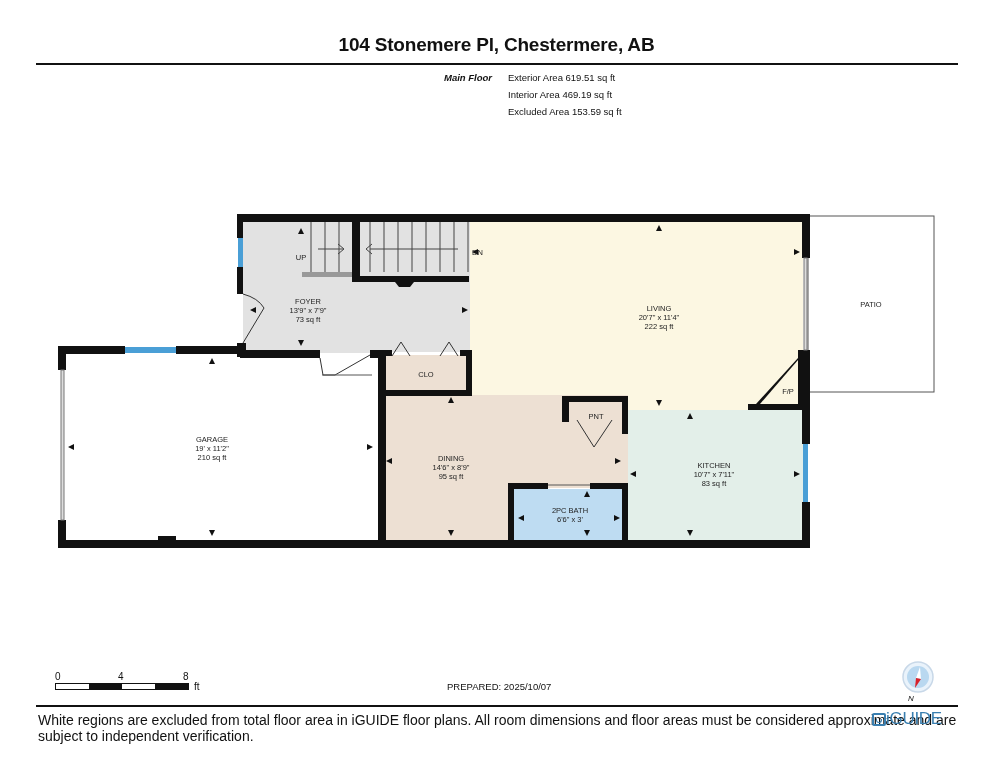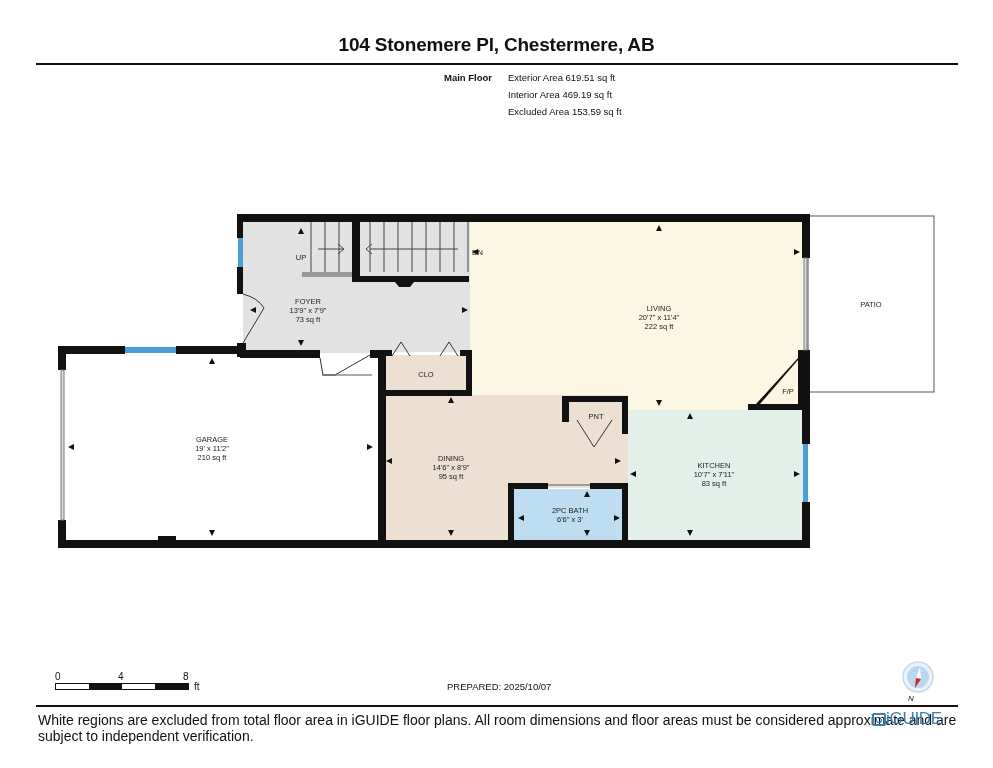--- a/index.html
+++ b/index.html
@@ -1,20 +1,20 @@
 <!DOCTYPE html>
 <html><head>
 <meta charset="utf-8">
 <style>
   html, body { margin: 0; padding: 0; background: #ffffff; }
   body { width: 993px; height: 768px; position: relative; overflow: hidden; font-family: "Liberation Sans", sans-serif; color: #111; }
   .title { position: absolute; left: 0; width: 993px; top: 34px; text-align: center; font-size: 19px; font-weight: bold; letter-spacing: -0.2px; }
   .rule { position: absolute; left: 36px; width: 922px; height: 2px; background: #111; }
   .areas { position: absolute; top: 69px; left: 444px; font-size: 9.5px; line-height: 17px; }
-  .areas .floor-label { position: absolute; left: 0; top: 0; font-weight: bold; width: 56px; }
+  .areas .floor-label { position: absolute; left: 0; top: 0; font-weight: bold; width: 56px; font-style: italic; }
   .areas .rows { position: absolute; left: 64px; top: 0; white-space: nowrap; }
   svg.plan { position: absolute; left: 0; top: 0; }
   .room-label { font-size: 7.5px; text-anchor: middle; fill: #222; font-family: "Liberation Sans", sans-serif; }
   .scale { position: absolute; left: 55px; top: 671px; font-size: 10px; }
   .scale .tick { position: absolute; top: 0; }
   .scale .bar { position: absolute; top: 12px; left: 0; width: 132px; height: 5px; border: 1px solid #111; display: flex; }
   .scale .seg { flex: 1; height: 5px; }
   .scale .unit { position: absolute; left: 139px; top: 10px; text-align: right; }
   .prepared { position: absolute; left: 447px; top: 681px; font-size: 9.5px; text-align: right; }
   .compass { position: absolute; left: 902px; top: 661px; width: 32px; height: 32px; }

